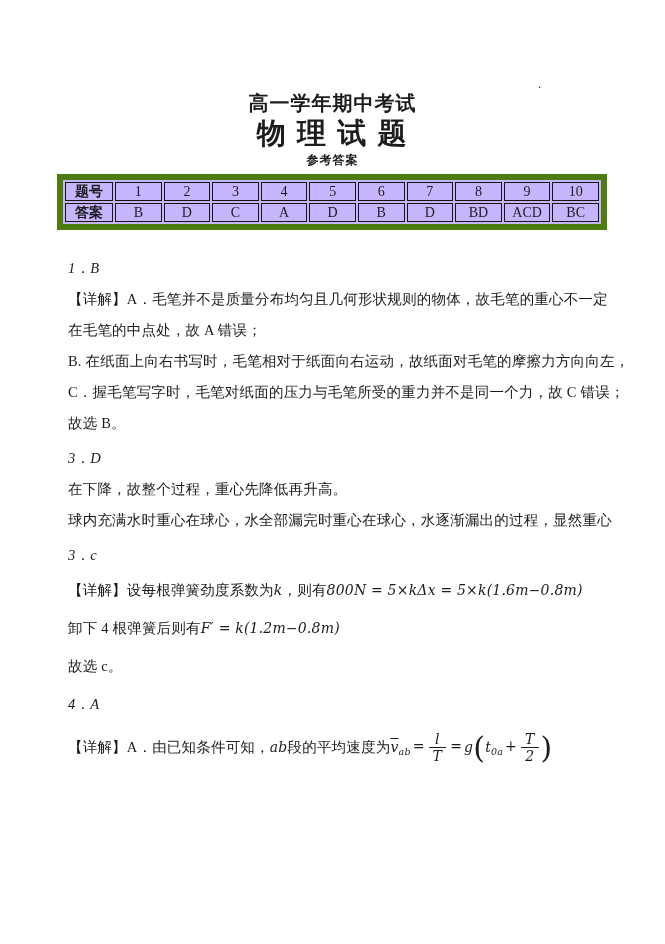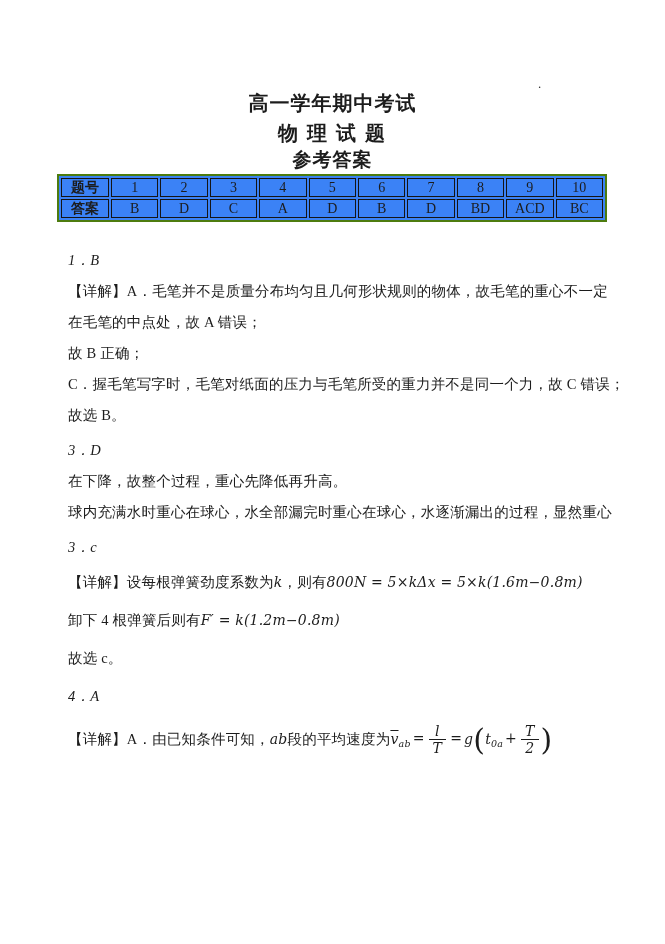--- a/index.html
+++ b/index.html
@@ -17,30 +17,30 @@
   .stray-mark {
     position: absolute;
     left: 538px;
     top: 79px;
     font-size: 13px;
     line-height: 10px;
     color: #333;
   }
   .header { padding-top: 90px; text-align: center; }
   .title-1 { font-size: 20px; font-weight: bold; line-height: 27px; letter-spacing: 1px; }
-  .title-2 { font-size: 20px; font-weight: bold; line-height: 33px; letter-spacing: 2px; }
-  .title-3 { font-size: 19px; font-weight: bold; line-height: 20px; letter-spacing: 1px; }
+  .title-2 { font-size: 29px; font-weight: bold; line-height: 33px; letter-spacing: 2px; }
+  .title-3 { font-size: 12px; font-weight: bold; line-height: 20px; letter-spacing: 1px; }
 
   table.answers {
     margin: 4px 0 0 57px;
     width: 550px;
     border-collapse: separate;
     border-spacing: 2px;
-    border: 2px solid #4d7c0f;
-    background: #3b82f6;
+    border: 6px solid #4d7c0f;
+    background: #c4b5fd;
     table-layout: fixed;
   }
   table.answers td {
     border: 1px solid #151515;
     height: 17px;
     text-align: center;
     vertical-align: middle;
     font-size: 14px;
     line-height: 17px;
     font-family: "Liberation Serif", "DejaVu Serif", serif;
@@ -133,21 +133,21 @@
       <td>BC</td>
     </tr>
   </tbody>
     </table>
 
   <div class="body-text">
 
     <div class="qnum">1．B</div>
     <div class="line">【详解】A．毛笔并不是质量分布均匀且几何形状规则的物体，故毛笔的重心不一定</div>
     <div class="line">在毛笔的中点处，故 A 错误；</div>
-    <div class="line">故 B 正确；</div>
+    <div class="line">B. 在纸面上向右书写时，毛笔相对于纸面向右运动，故纸面对毛笔的摩擦力方向向左，</div>
     <div class="line">C．握毛笔写字时，毛笔对纸面的压力与毛笔所受的重力并不是同一个力，故 C 错误；</div>
     <div class="line">故选 B。</div>
 
     <div class="qnum">3．D</div>
     <div class="line">在下降，故整个过程，重心先降低再升高。</div>
     <div class="line">球内充满水时重心在球心，水全部漏完时重心在球心，水逐渐漏出的过程，显然重心</div>
 
     <div class="qnum">3．c</div>
     <div class="line-wide">
       <span>【详解】设每根弹簧劲度系数为</span><span class="math">k</span><span>，则有</span><span class="math">800N = 5×kΔx = 5×k(1.6m−0.8m)</span>

